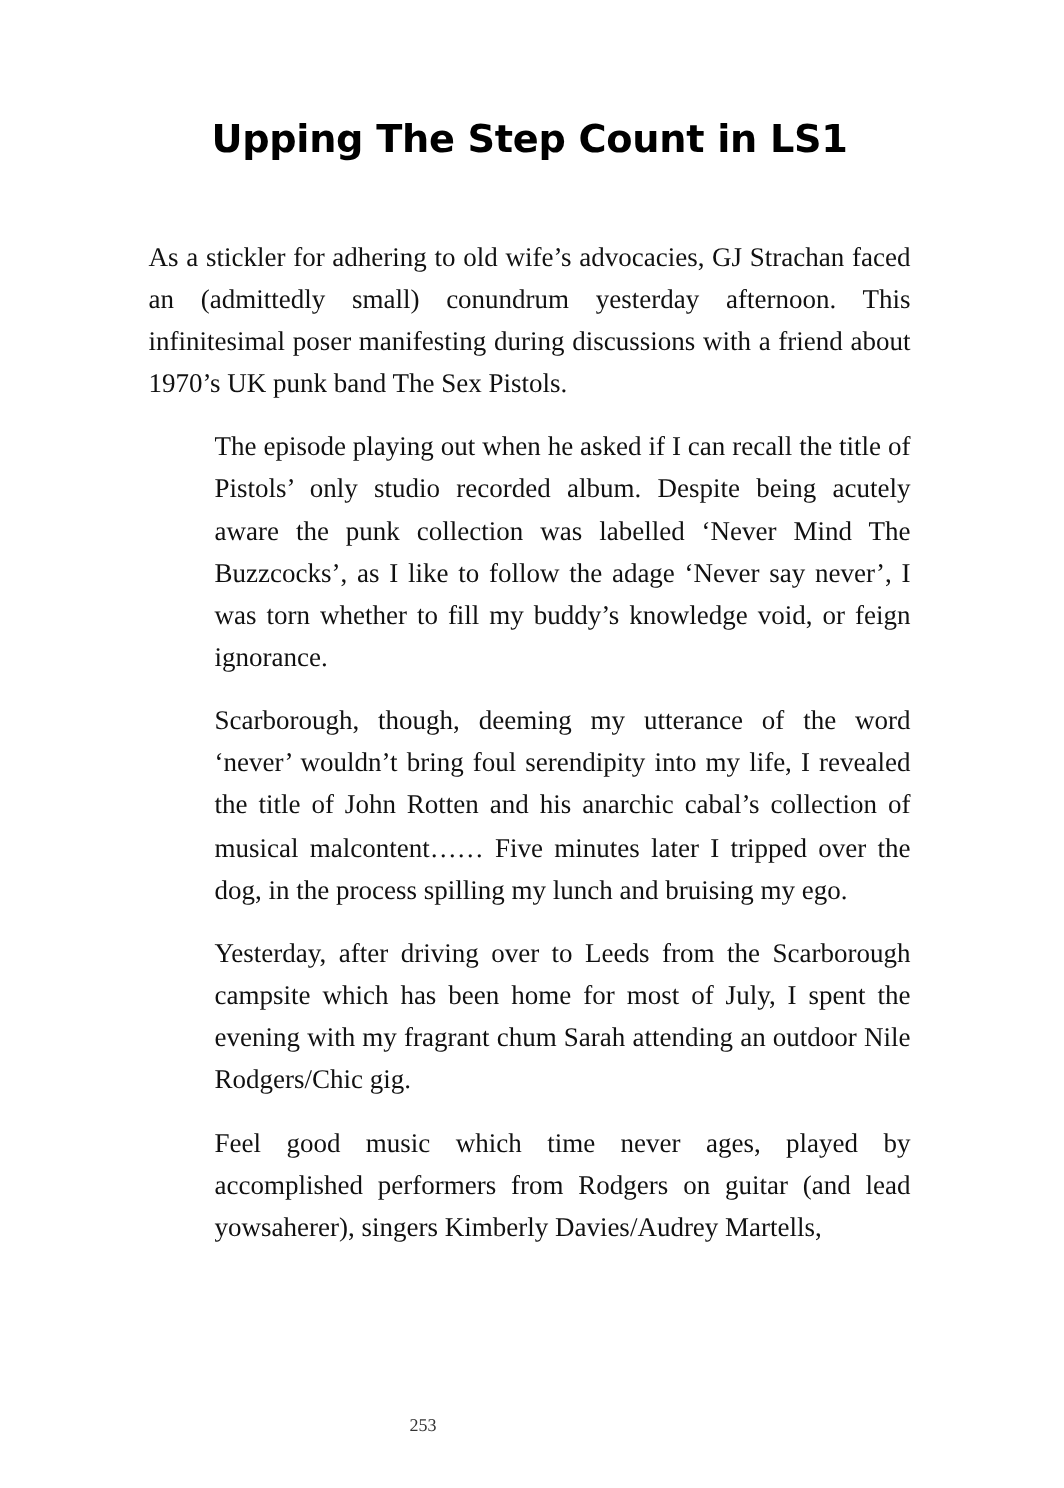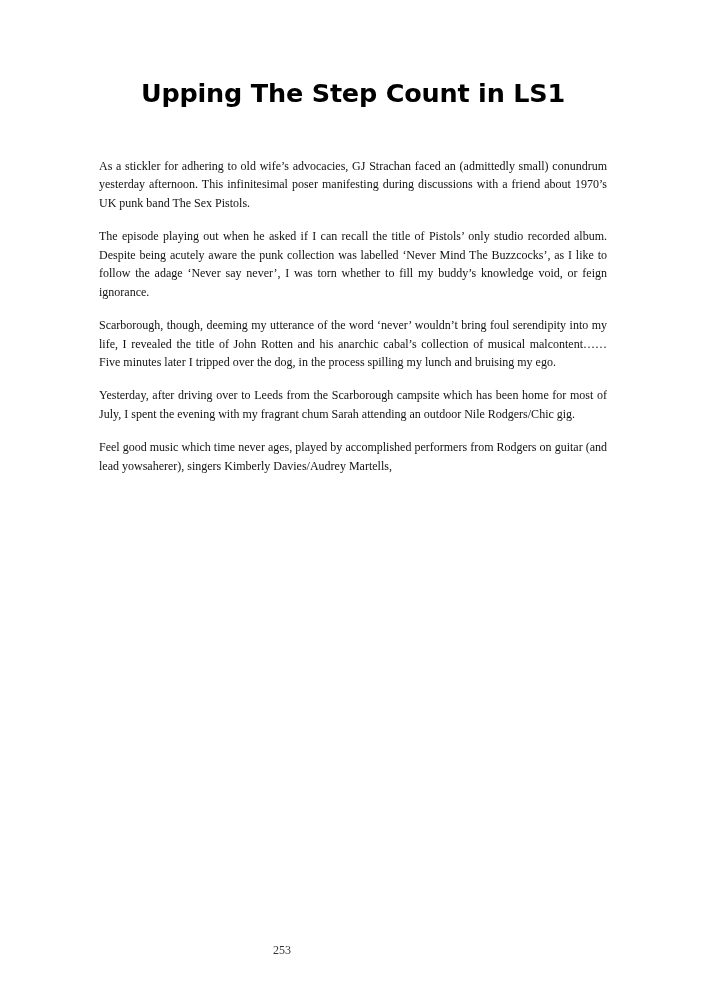--- a/index.html
+++ b/index.html
@@ -33,30 +33,31 @@
     font-size: 25.5px;
     letter-spacing: -0.2px;
     text-align: center;
     margin: 0;
     padding-top: 78px;
     color: #000000;
     line-height: 1.2;
   }
   .body-text {
     font-family: "Liberation Serif", serif;
-    font-size: 12px;
+    font-size: 18px;
     line-height: 1.565;
     text-align: justify;
     text-justify: inter-word;
     margin: 0;
     color: #111111;
     hyphens: none;
   }
   p.body-text + p.body-text {
     margin-top: 14px;
+    margin-left: 44px;
   }
   .first-para {
     margin-top: 48px;
   }
   .page-number {
     position: absolute;
     left: 0;
     right: 0;
     top: 943px;
     text-align: center;

